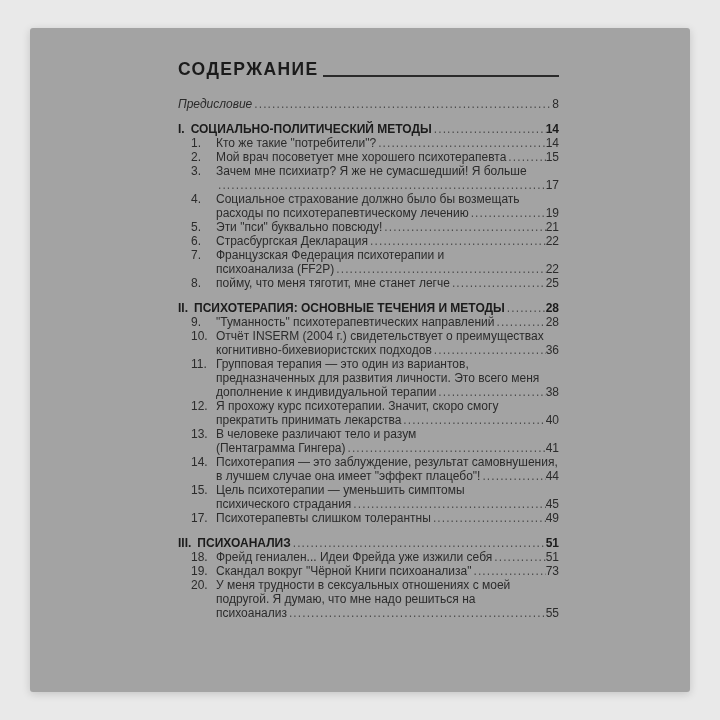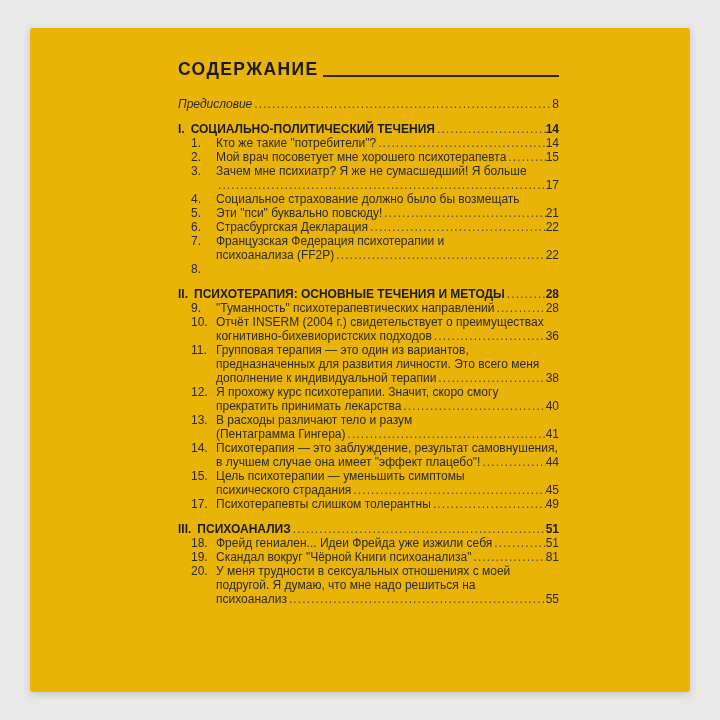--- a/index.html
+++ b/index.html
@@ -8,21 +8,21 @@
     background: #e9e9e9;
     font-family: "Liberation Sans", "DejaVu Sans", sans-serif;
     color: #2b2b2b;
     position: relative;
     overflow: hidden;
   }
   .sheet {
     position: absolute;
     left: 30px; top: 28px;
     width: 660px; height: 664px;
-    background: #eab308;
+    background: #a3a3a3;
     border-radius: 3px;
     box-shadow: 0 2px 8px rgba(0,0,0,0.16);
   }
   .content {
     position: absolute;
     left: 148px; top: 30px;
     width: 381px;
     font-size: 12px;
     line-height: 14px;
   }
@@ -80,21 +80,21 @@
     <div class="row preface-row">
       <span class="preface-label">Предисловие</span>
       <span class="leader"></span>
       <span class="page-num">8</span>
     </div>
 
     <div>
         <div class="toc-section">
           <div class="row section-header">
             <span class="sec-num">I.</span>
-            <span class="sec-title">СОЦИАЛЬНО-ПОЛИТИЧЕСКИЙ ТЕЧЕНИЯ</span>
+            <span class="sec-title">СОЦИАЛЬНО-ПОЛИТИЧЕСКИЙ МЕТОДЫ</span>
             <span class="leader"></span>
             <span class="page-num">14</span>
           </div>
           <div class="entry">
             <span class="entry-num">1.</span>
             <div class="entry-content">
               <div class="row entry-last">
                 <span class="entry-text">Кто же такие "потребители"?</span>
                 <span class="leader"></span>
                 <span class="page-num">14</span>
@@ -118,20 +118,25 @@
               <div class="row entry-last">
                 <span class="leader"></span>
                 <span class="page-num">17</span>
               </div>
             </div>
           </div>
           <div class="entry">
             <span class="entry-num">4.</span>
             <div class="entry-content">
               <div class="entry-line">Социальное страхование должно было бы возмещать</div>
+              <div class="row entry-last">
+                <span class="entry-text">расходы по психотерапевтическому лечению</span>
+                <span class="leader"></span>
+                <span class="page-num">19</span>
+              </div>
             </div>
           </div>
           <div class="entry">
             <span class="entry-num">5.</span>
             <div class="entry-content">
               <div class="row entry-last">
                 <span class="entry-text">Эти "пси" буквально повсюду!</span>
                 <span class="leader"></span>
                 <span class="page-num">21</span>
               </div>
@@ -154,20 +159,25 @@
               <div class="row entry-last">
                 <span class="entry-text">психоанализа (FF2P)</span>
                 <span class="leader"></span>
                 <span class="page-num">22</span>
               </div>
             </div>
           </div>
           <div class="entry">
             <span class="entry-num">8.</span>
             <div class="entry-content">
+              <div class="row entry-last">
+                <span class="entry-text">пойму, что меня тяготит, мне станет легче</span>
+                <span class="leader"></span>
+                <span class="page-num">25</span>
+              </div>
             </div>
           </div>
         </div>
         <div class="toc-section">
           <div class="row section-header">
             <span class="sec-num">II.</span>
             <span class="sec-title">ПСИХОТЕРАПИЯ: ОСНОВНЫЕ ТЕЧЕНИЯ И МЕТОДЫ</span>
             <span class="leader"></span>
             <span class="page-num">28</span>
           </div>
@@ -211,21 +221,21 @@
               <div class="row entry-last">
                 <span class="entry-text">прекратить принимать лекарства</span>
                 <span class="leader"></span>
                 <span class="page-num">40</span>
               </div>
             </div>
           </div>
           <div class="entry">
             <span class="entry-num">13.</span>
             <div class="entry-content">
-              <div class="entry-line">В расходы различают тело и разум</div>
+              <div class="entry-line">В человеке различают тело и разум</div>
               <div class="row entry-last">
                 <span class="entry-text">(Пентаграмма Гингера)</span>
                 <span class="leader"></span>
                 <span class="page-num">41</span>
               </div>
             </div>
           </div>
           <div class="entry">
             <span class="entry-num">14.</span>
             <div class="entry-content">
@@ -275,21 +285,21 @@
                 <span class="page-num">51</span>
               </div>
             </div>
           </div>
           <div class="entry">
             <span class="entry-num">19.</span>
             <div class="entry-content">
               <div class="row entry-last">
                 <span class="entry-text">Скандал вокруг "Чёрной Книги психоанализа"</span>
                 <span class="leader"></span>
-                <span class="page-num">81</span>
+                <span class="page-num">73</span>
               </div>
             </div>
           </div>
           <div class="entry">
             <span class="entry-num">20.</span>
             <div class="entry-content">
               <div class="entry-line">У меня трудности в сексуальных отношениях с моей</div>
               <div class="entry-line">подругой. Я думаю, что мне надо решиться на</div>
               <div class="row entry-last">
                 <span class="entry-text">психоанализ</span>

